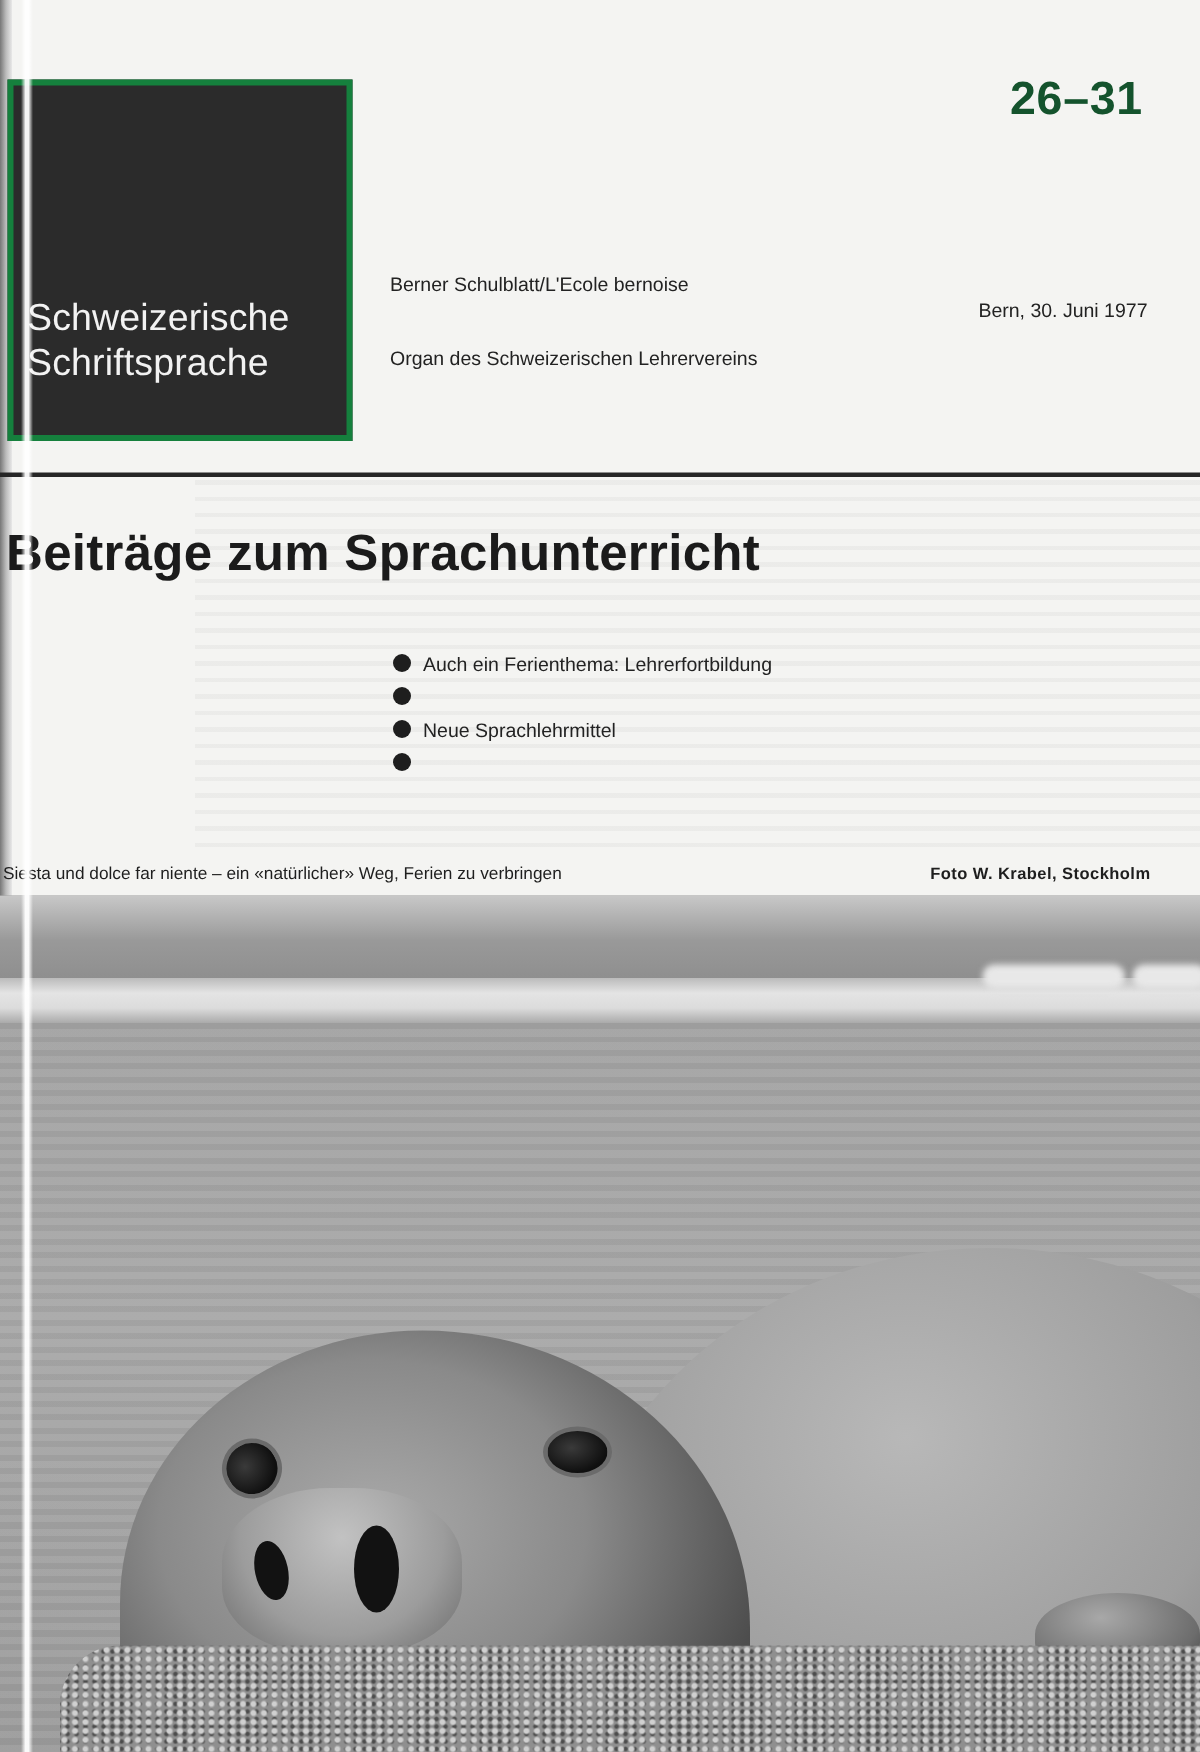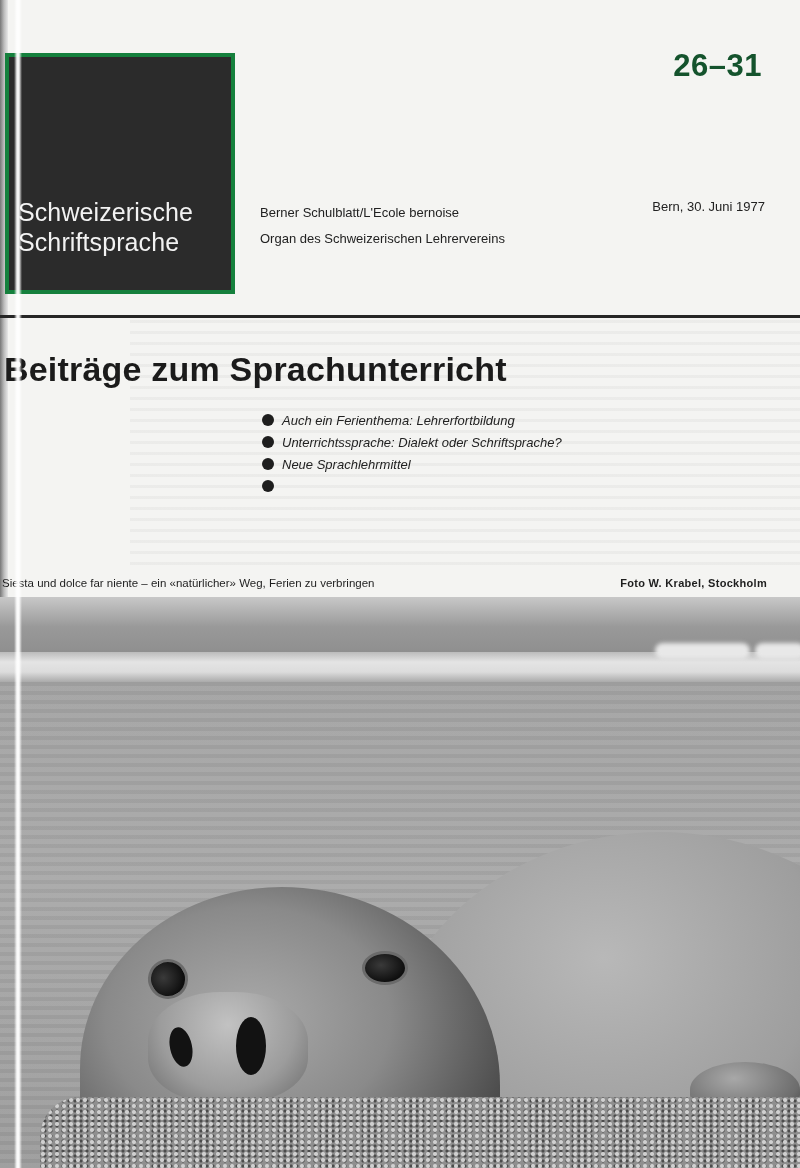--- a/index.html
+++ b/index.html
@@ -50,36 +50,36 @@
     .masthead-title span { display: block; }
 
     .issue-number {
       position: absolute; right: 38px; top: 48px;
       font-size: 31px; font-weight: bold; color: #14532d; letter-spacing: 0.5px;
     }
 
     .meta-line {
       position: absolute; font-size: 13px; color: #222;
     }
-    .publisher { left: 260px; top: 205px; }
+    .publisher { left: 260px; top: 182px; }
     .organ { left: 260px; top: 231px; }
     .date { right: 35px; top: 199px; }
 
     .rule {
       position: absolute; left: 0; top: 315px; width: 800px; height: 3px;
       background: #262626;
     }
 
     .headline {
       position: absolute; left: 4px; top: 350px;
       font-size: 34px; font-weight: bold; color: #1b1b1b; letter-spacing: 0.2px;
     }
 
     .topics {
-      position: absolute; left: 262px; top: 409px; list-style: none; font-style: italic;
+      position: absolute; left: 262px; top: 431px; list-style: none;
     }
     .topic {
       display: flex; align-items: center; height: 22px;
       font-size: 13px; color: #222;
     }
     .bullet {
       width: 12px; height: 12px; border-radius: 50%; background: #1e1e1e;
       margin-right: 8px; flex: none;
     }
 
@@ -187,21 +187,20 @@
 
   <h1 class="headline">Beiträge zum Sprachunterricht</h1>
 
   <ul class="topics">
     <li class="topic">
       <span class="bullet"></span>
       <span>Auch ein Ferienthema: Lehrerfortbildung</span>
     </li>
     <li class="topic">
       <span class="bullet"></span>
-      <span>Unterrichtssprache: Dialekt oder Schriftsprache?</span>
     </li>
     <li class="topic">
       <span class="bullet"></span>
       <span>Neue Sprachlehrmittel</span>
     </li>
     <li class="topic">
       <span class="bullet"></span>
     </li>
   </ul>
 

